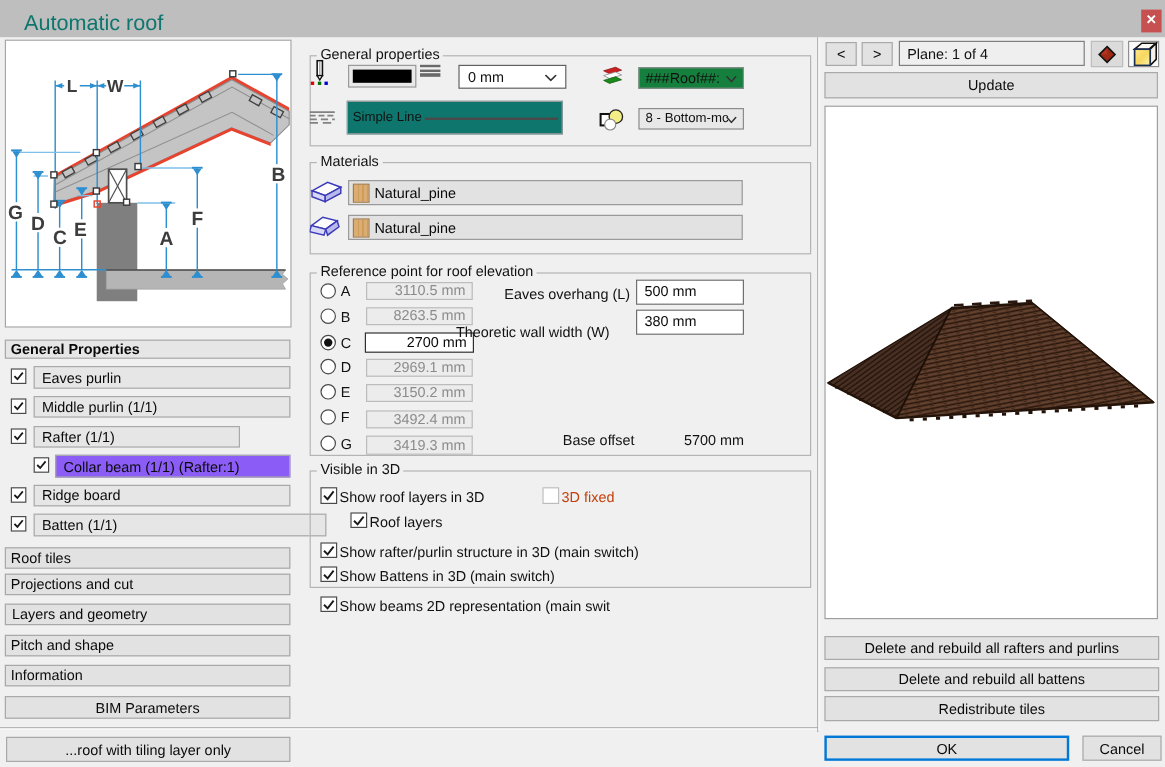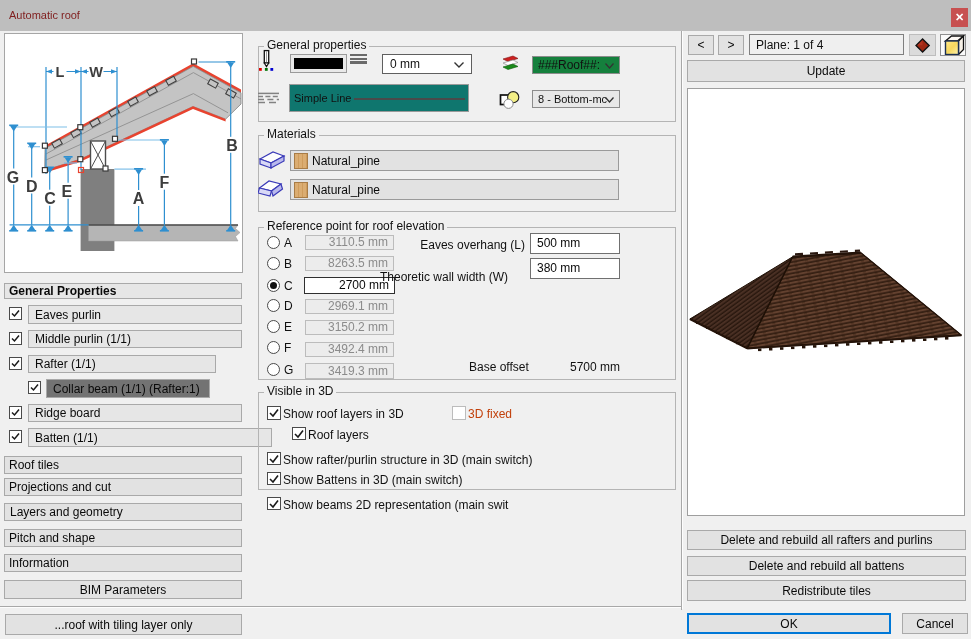--- a/index.html
+++ b/index.html
@@ -22,21 +22,21 @@
  text-align:right;padding-right:5px;font-size:12px}
 .fldw{position:absolute;background:#fff;border:1px solid #707070;box-sizing:border-box;color:#0a0a0a;
  font-size:12px;padding-left:5px}
 .sep{position:absolute;background:#a8a8a8}
 .sepw{position:absolute;background:#fdfdfd}
 </style>
 </head>
 <body>
 
 <div class="abs" style="left:0;top:0;width:971px;height:31px;background:#bebebe"></div>
-<div class="abs" style="left:9px;top:9px;font-size:11px;color:#7f1d1d">Automatic roof</div>
+<div class="abs" style="left:20px;top:9px;font-size:18px;color:#0f766e">Automatic roof</div>
 <div class="abs" style="left:951px;top:8px;width:17px;height:19px;background:#c75050;color:#fff;
  font-weight:bold;font-size:11px;text-align:center;line-height:19px">✕</div>
 
 <div class="sep" style="left:0;top:606px;width:682px;height:1px"></div>
 <div class="sepw" style="left:0;top:607px;width:682px;height:1px"></div>
 <div class="sep" style="left:681px;top:31px;width:1px;height:579px"></div>
 <div class="sepw" style="left:682px;top:31px;width:1px;height:578px"></div>
 
 <div class="abs" style="left:4px;top:33px;width:239px;height:240px;background:#fff;border:1px solid #a6a6a6;box-sizing:border-box">
 <svg width="237" height="238" viewBox="0 0 237 238">
@@ -205,28 +205,28 @@
       <path d="M2,5.5 L4.5,8 L9,2.5" stroke="#1a1a1a" stroke-width="1.5" fill="none"></path>
     </svg>
   </span>
 <div class="btn l" style="left:28px;top:330px;width:214px;height:18px;background:#e6e6e6">Middle purlin (1/1)</div>
 
 <span class="cb" style="left:9px;top:357px">
     <svg width="11" height="11">
       <path d="M2,5.5 L4.5,8 L9,2.5" stroke="#1a1a1a" stroke-width="1.5" fill="none"></path>
     </svg>
   </span>
-<div class="btn l" style="left:28px;top:355px;width:188px;height:18px;background:#e6e6e6">Rafter (1/1)</div>
+<div class="btn l" style="left:28px;top:355px;width:172px;height:18px;background:#e6e6e6">Rafter (1/1)</div>
 
 <span class="cb" style="left:28px;top:381px">
     <svg width="11" height="11">
       <path d="M2,5.5 L4.5,8 L9,2.5" stroke="#1a1a1a" stroke-width="1.5" fill="none"></path>
     </svg>
   </span>
-<div class="btn l" style="left:46px;top:379px;width:164px;height:19px;background:#737373">Collar beam (1/1) (Rafter:1)</div>
+<div class="btn l" style="left:46px;top:379px;width:196px;height:19px;background:#8b5cf6">Collar beam (1/1) (Rafter:1)</div>
 
 <span class="cb" style="left:9px;top:406px">
     <svg width="11" height="11">
       <path d="M2,5.5 L4.5,8 L9,2.5" stroke="#1a1a1a" stroke-width="1.5" fill="none"></path>
     </svg>
   </span>
 <div class="btn l" style="left:28px;top:404px;width:214px;height:18px;background:#e6e6e6">Ridge board</div>
 
 <span class="cb" style="left:9px;top:430px">
     <svg width="11" height="11">

